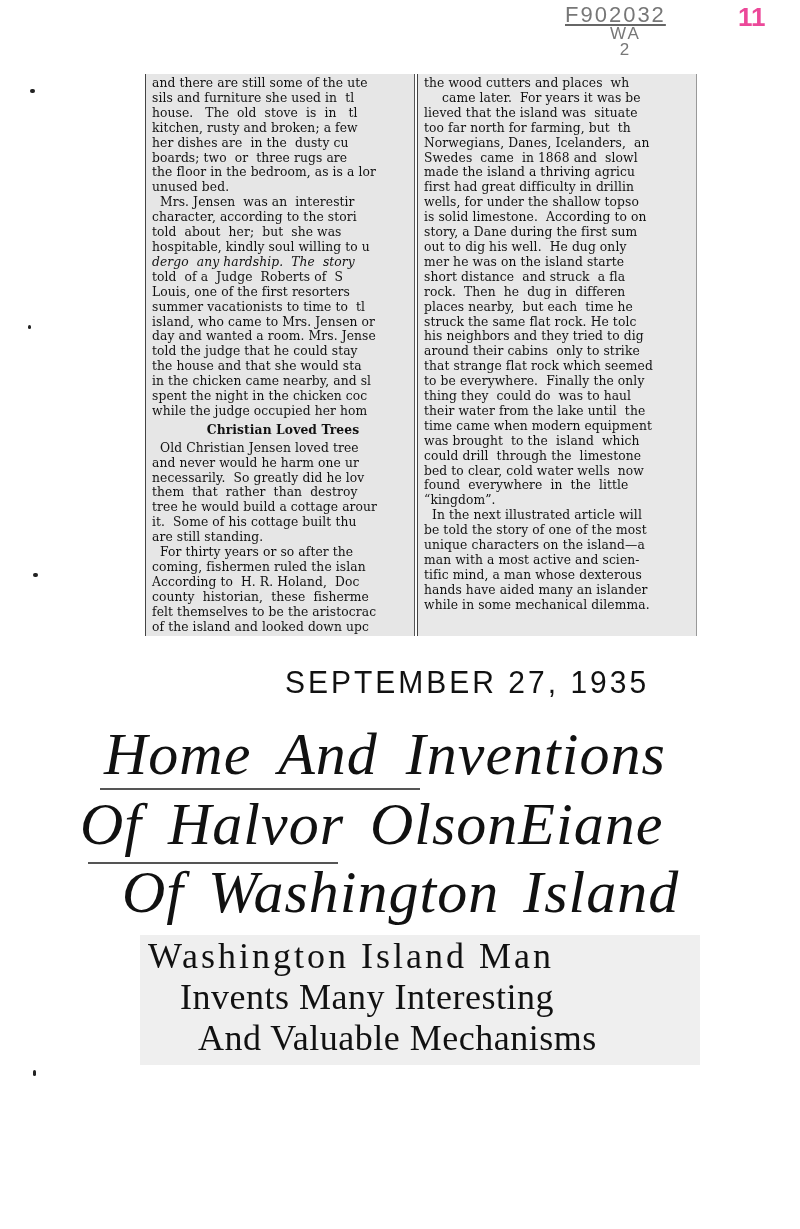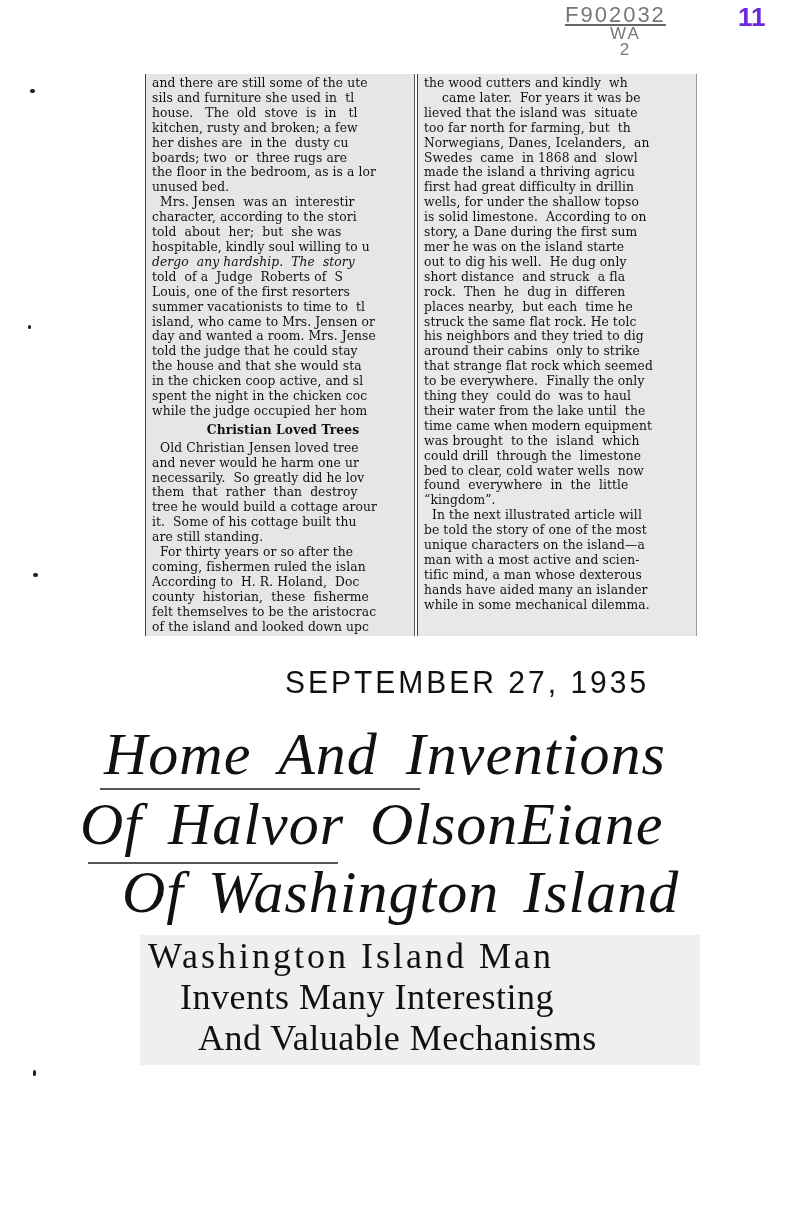--- a/index.html
+++ b/index.html
@@ -8,21 +8,21 @@
     background:#ffffff;
     font-family:"DejaVu Serif", serif;
     color:#111;
   }
   .annotation {
     position:absolute; font-family:"Liberation Sans", sans-serif; color:#777;
     letter-spacing:2px;
   }
   #catalog { left:565px; top:2px; font-size:22px; text-decoration:underline; text-decoration-color:#666; }
   #catalog-sub { left:610px; top:26px; font-size:17px; line-height:16px; text-align:center; }
-  #page-num { left:738px; top:2px; font-size:26px; color:#6d28d9; font-weight:bold; letter-spacing:0; }
+  #page-num { left:738px; top:2px; font-size:26px; color:#ec4899; font-weight:bold; letter-spacing:0; }
 
   .mark { position:absolute; width:5px; height:4px; background:#222; border-radius:2px; }
 
   .clip {
     position:absolute; top:74px; left:145px; width:552px; height:562px;
     display:flex;
   }
   .col {
     width:270px; height:100%; box-sizing:border-box;
     background:#e4e4e4;
@@ -87,52 +87,52 @@
       <p style="white-space: pre;">told  about  her;  but  she was</p>
       <p style="white-space: pre;">hospitable, kindly soul willing to u</p>
       <p style="white-space: pre; font-style: italic;">dergo  any hardship.  The  story</p>
       <p style="white-space: pre;">told  of a  Judge  Roberts of  S</p>
       <p style="white-space: pre;">Louis, one of the first resorters</p>
       <p style="white-space: pre;">summer vacationists to time to  tl</p>
       <p style="white-space: pre;">island, who came to Mrs. Jensen or</p>
       <p style="white-space: pre;">day and wanted a room. Mrs. Jense</p>
       <p style="white-space: pre;">told the judge that he could stay</p>
       <p style="white-space: pre;">the house and that she would sta</p>
-      <p style="white-space: pre;">in the chicken coop active, and sl</p>
+      <p style="white-space: pre;">in the chicken came nearby, and sl</p>
       <p style="white-space: pre;">spent the night in the chicken coc</p>
       <p style="white-space: pre;">while the judge occupied her hom</p>
       <p class="subhead" style="white-space: pre;">Christian Loved Trees</p>
       <p style="white-space: pre;">  Old Christian Jensen loved tree</p>
       <p style="white-space: pre;">and never would he harm one ur</p>
       <p style="white-space: pre;">necessarily.  So greatly did he lov</p>
       <p style="white-space: pre;">them  that  rather  than  destroy</p>
       <p style="white-space: pre;">tree he would build a cottage arour</p>
       <p style="white-space: pre;">it.  Some of his cottage built thu</p>
       <p style="white-space: pre;">are still standing.</p>
       <p style="white-space: pre;">  For thirty years or so after the</p>
       <p style="white-space: pre;">coming, fishermen ruled the islan</p>
       <p style="white-space: pre;">According to  H. R. Holand,  Doc</p>
       <p style="white-space: pre;">county  historian,  these  fisherme</p>
       <p style="white-space: pre;">felt themselves to be the aristocrac</p>
       <p style="white-space: pre;">of the island and looked down upc</p>
     </div>
   <div class="col right" id="col-right">
-      <p style="white-space: pre;">the wood cutters and kindly  wh</p>
+      <p style="white-space: pre;">the wood cutters and places  wh</p>
       <p style="white-space: pre; margin-left: 18px;">came later.  For years it was be</p>
       <p style="white-space: pre;">lieved that the island was  situate</p>
       <p style="white-space: pre;">too far north for farming, but  th</p>
       <p style="white-space: pre;">Norwegians, Danes, Icelanders,  an</p>
       <p style="white-space: pre;">Swedes  came  in 1868 and  slowl</p>
       <p style="white-space: pre;">made the island a thriving agricu</p>
       <p style="white-space: pre;">first had great difficulty in drillin</p>
       <p style="white-space: pre;">wells, for under the shallow topso</p>
       <p style="white-space: pre;">is solid limestone.  According to on</p>
       <p style="white-space: pre;">story, a Dane during the first sum</p>
+      <p style="white-space: pre;">out to dig his well.  He dug only</p>
       <p style="white-space: pre;">mer he was on the island starte</p>
-      <p style="white-space: pre;">out to dig his well.  He dug only</p>
       <p style="white-space: pre;">short distance  and struck  a fla</p>
       <p style="white-space: pre;">rock.  Then  he  dug in  differen</p>
       <p style="white-space: pre;">places nearby,  but each  time he</p>
       <p style="white-space: pre;">struck the same flat rock. He tolc</p>
       <p style="white-space: pre;">his neighbors and they tried to dig</p>
       <p style="white-space: pre;">around their cabins  only to strike</p>
       <p style="white-space: pre;">that strange flat rock which seemed</p>
       <p style="white-space: pre;">to be everywhere.  Finally the only</p>
       <p style="white-space: pre;">thing they  could do  was to haul</p>
       <p style="white-space: pre;">their water from the lake until  the</p>

